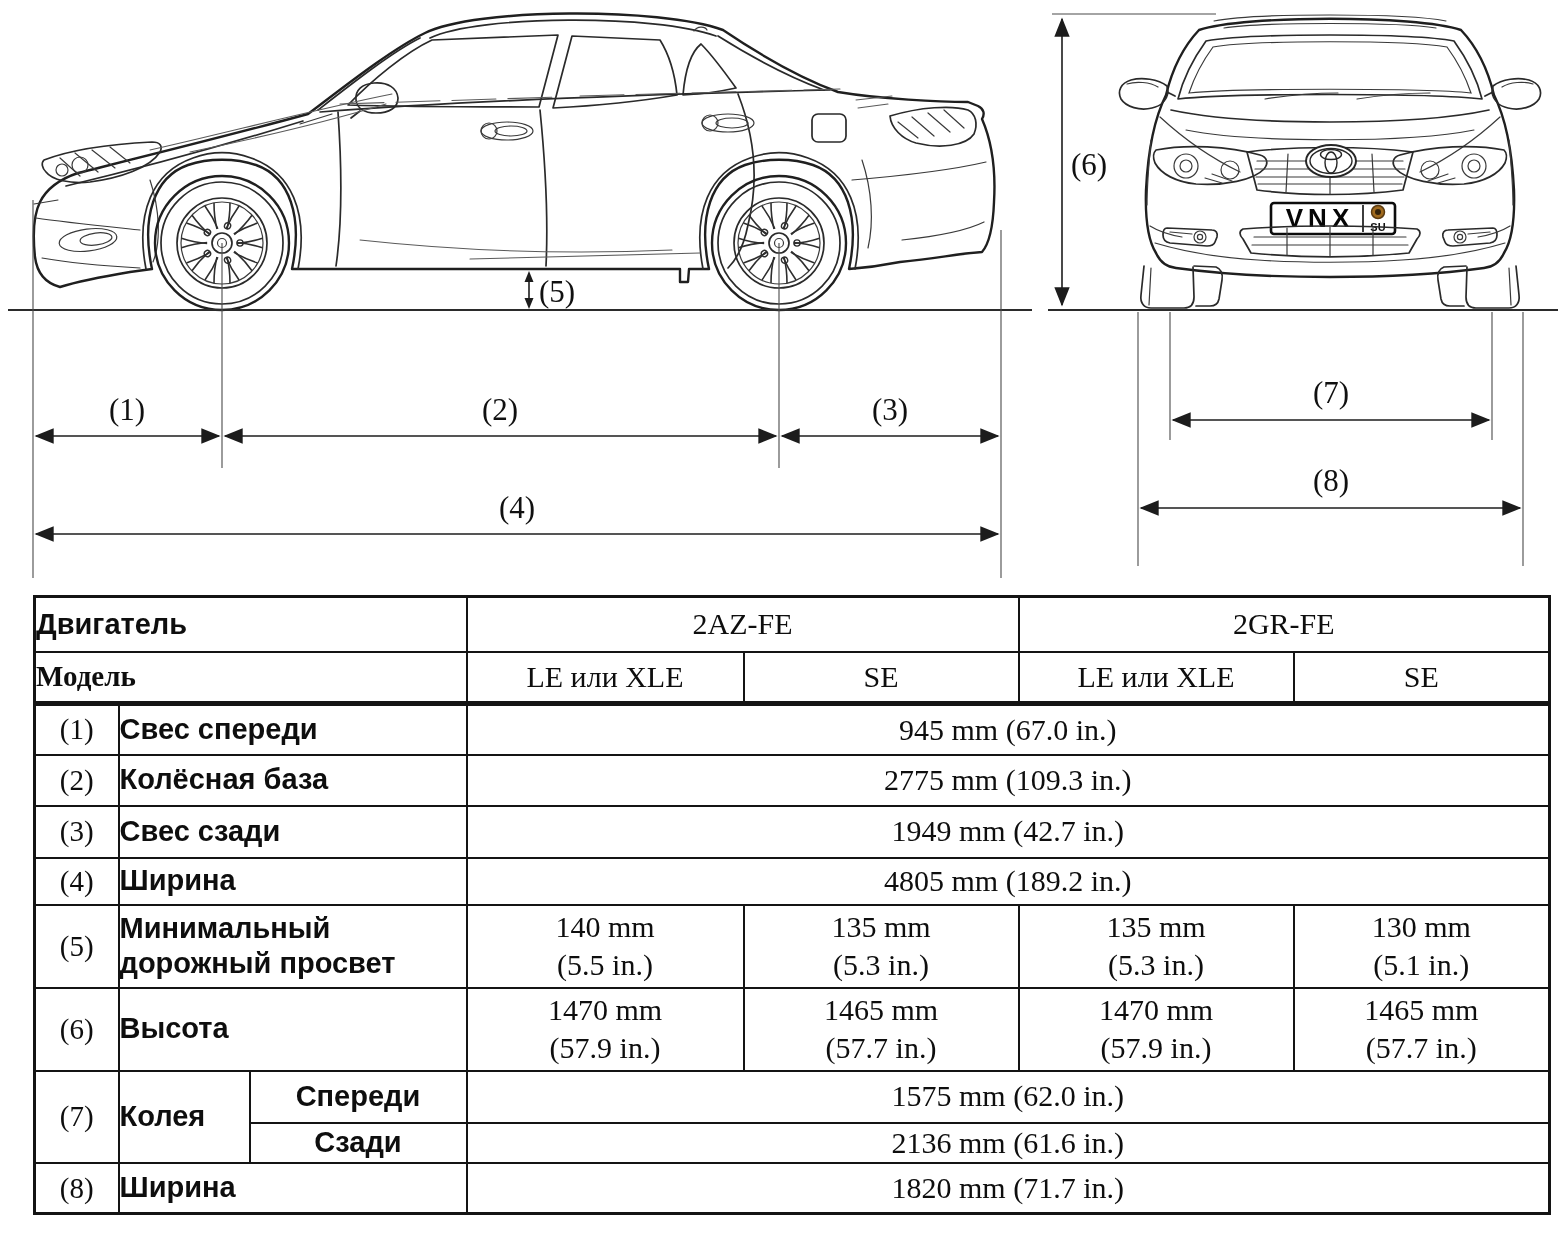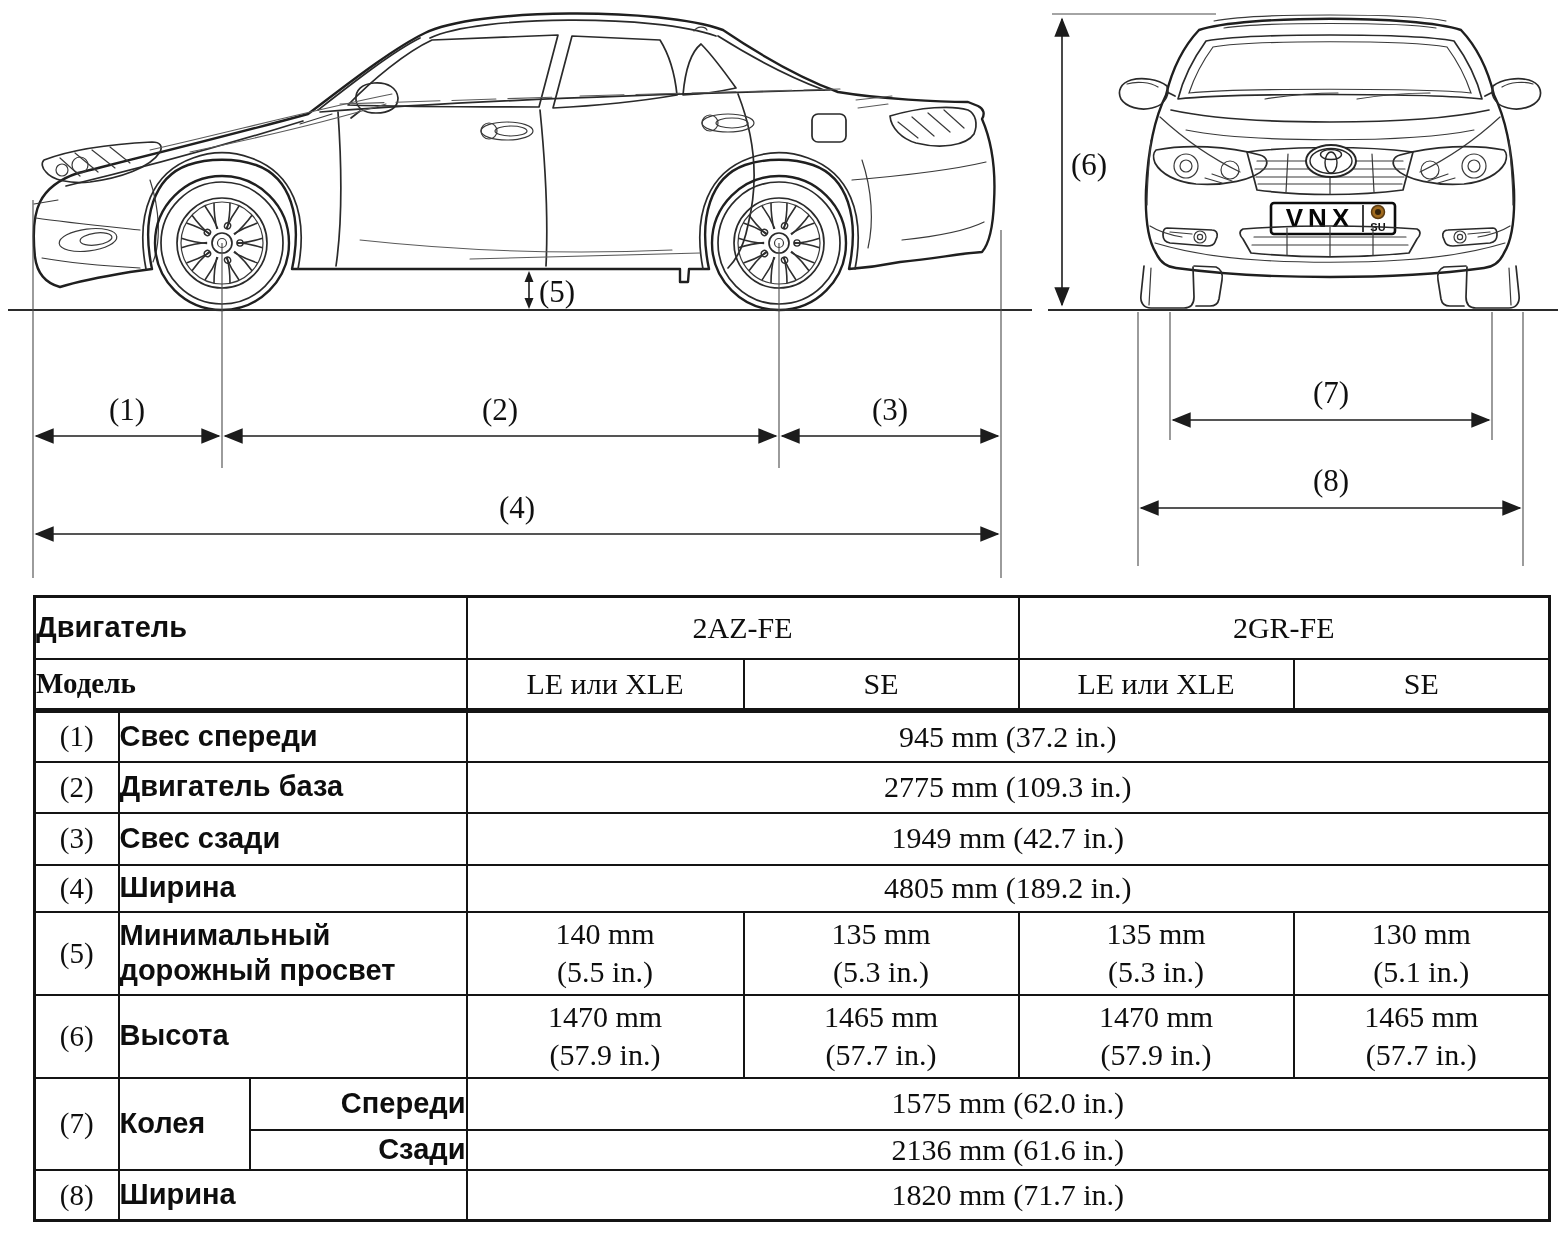--- a/index.html
+++ b/index.html
@@ -14,21 +14,21 @@
   .ext{stroke:#4a4a4a;stroke-width:1.1;fill:none;}
   .ground{stroke:#2b2b2b;stroke-width:2.2;fill:none;}
   .dimlbl{font-family:"Liberation Serif",serif;font-size:31px;fill:#101010;}
   .arrowfill{fill:#1c1c1c;stroke:none;}
   
   table.spec{position:absolute;left:33px;top:595px;width:1515px;border-collapse:collapse;
              table-layout:fixed;background:#fff;border:3px solid #141414;}
   .spec td{border:2px solid #141414;vertical-align:middle;padding:0;overflow:hidden;}
   .spec tr.h2 td{border-bottom-width:5px;font-family:Liberation Serif, serif;}
   .lbl{font:700 29px/1.22 "Liberation Sans",sans-serif;padding-left:33px;text-align:left;}
-  .sublbl{font:700 29px/1.2 "Liberation Sans",sans-serif;padding-left:36px;text-align:right;}
+  .sublbl{font:700 29px/1.2 "Liberation Sans",sans-serif;padding-left:36px;text-align:center;}
   .num{font:400 29px "Liberation Serif",serif;text-align:center;}
   .val{font:400 30px/1.28 "Liberation Serif",serif;text-align:center;}
   .plateTxt{font:800 26px "Liberation Sans",sans-serif;letter-spacing:5px;fill:#050505;}
   .badgeTxt{font:700 11px "Liberation Sans",sans-serif;fill:#111;}
 </style>
 </head>
 <body>
 
 <div class="canvas">
 
@@ -317,40 +317,40 @@
   <colgroup>
     <col style="width:84px">
         <col style="width:131px">
         <col style="width:217px">
     <col style="width:277px">
         <col style="width:275px">
         <col style="width:275px">
         <col style="width:256px">
   </colgroup>
   <tbody>
-  <tr class="h1" style="height:62px">
+  <tr class="h1" style="height:55px">
     <td colspan="3" class="lbl">Двигатель</td>
     <td colspan="2" class="val">2AZ-FE</td>
     <td colspan="2" class="val">2GR-FE</td>
   </tr>
   <tr class="h2" style="height:52px">
     <td colspan="3" class="lbl">Модель</td>
     <td class="val">LE или XLE</td>
     <td class="val">SE</td>
     <td class="val">LE или XLE</td>
     <td class="val">SE</td>
   </tr>
   <tr style="height:51px">
     <td class="num">(1)</td>
     <td colspan="2" class="lbl">Свес спереди</td>
-    <td colspan="4" class="val">945 mm (37.2 in.)</td>
+    <td colspan="4" class="val">945 mm (67.0 in.)</td>
   </tr>
   <tr style="height:51px">
     <td class="num">(2)</td>
-    <td colspan="2" class="lbl">Двигатель база</td>
+    <td colspan="2" class="lbl">Колёсная база</td>
     <td colspan="4" class="val">2775 mm (109.3 in.)</td>
   </tr>
   <tr style="height:52px">
     <td class="num">(3)</td>
     <td colspan="2" class="lbl">Свес сзади</td>
     <td colspan="4" class="val">1949 mm (42.7 in.)</td>
   </tr>
   <tr style="height:47px">
     <td class="num">(4)</td>
     <td colspan="2" class="lbl">Ширина</td>

